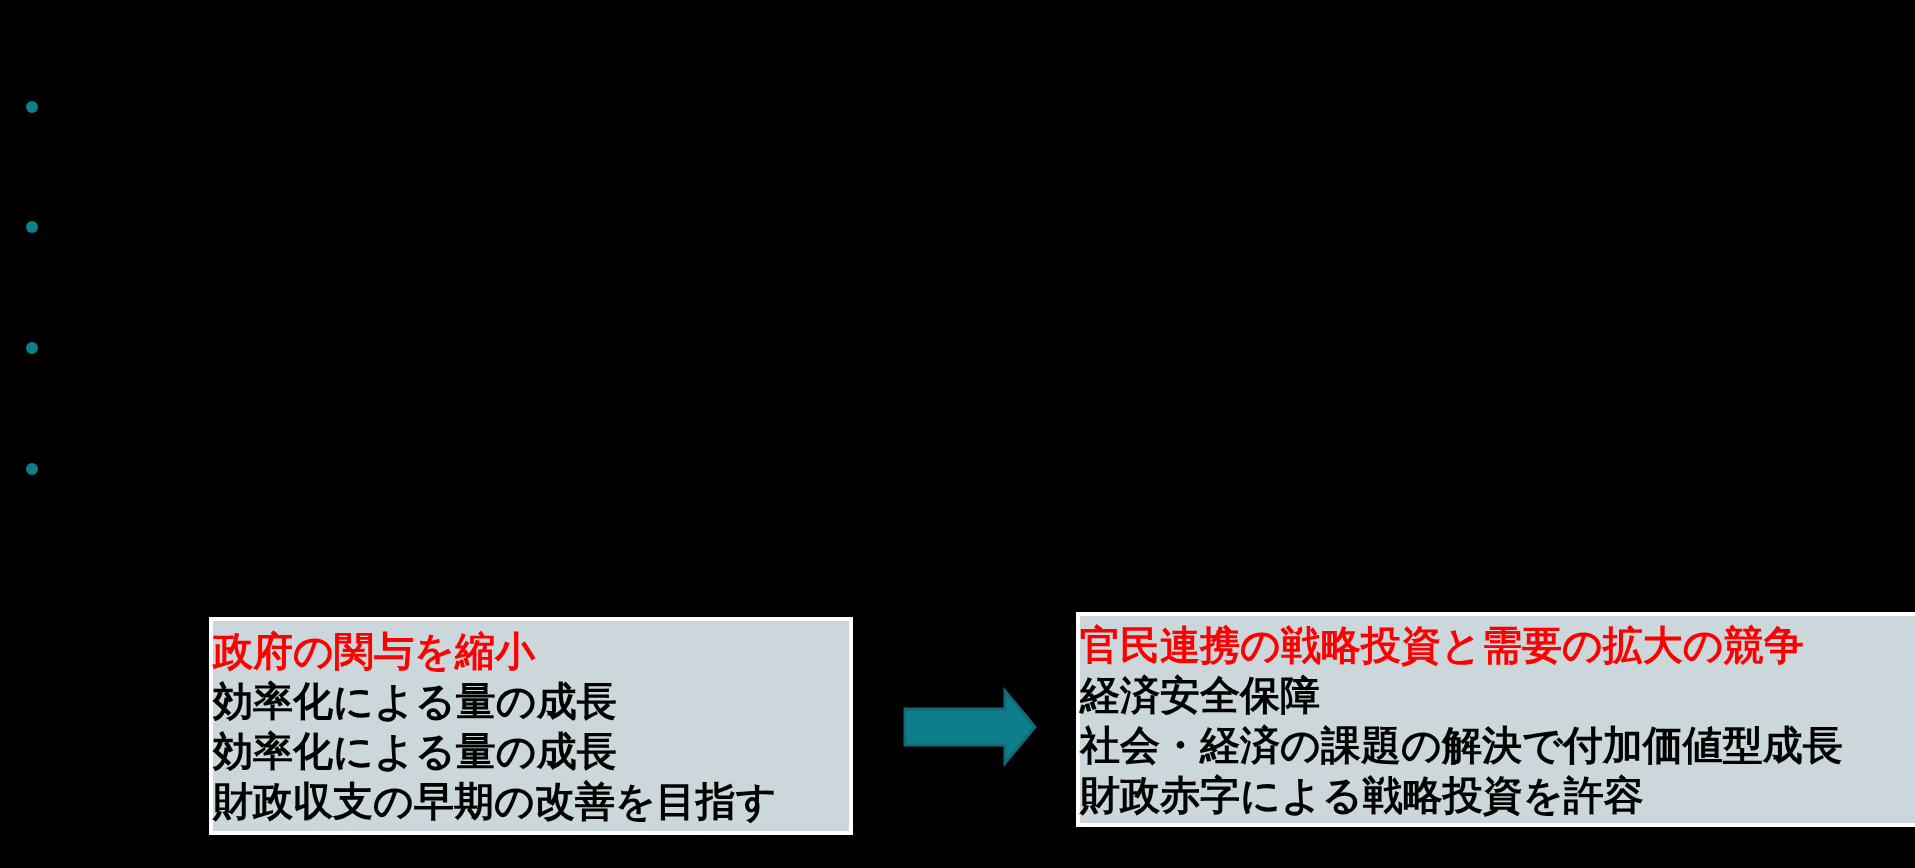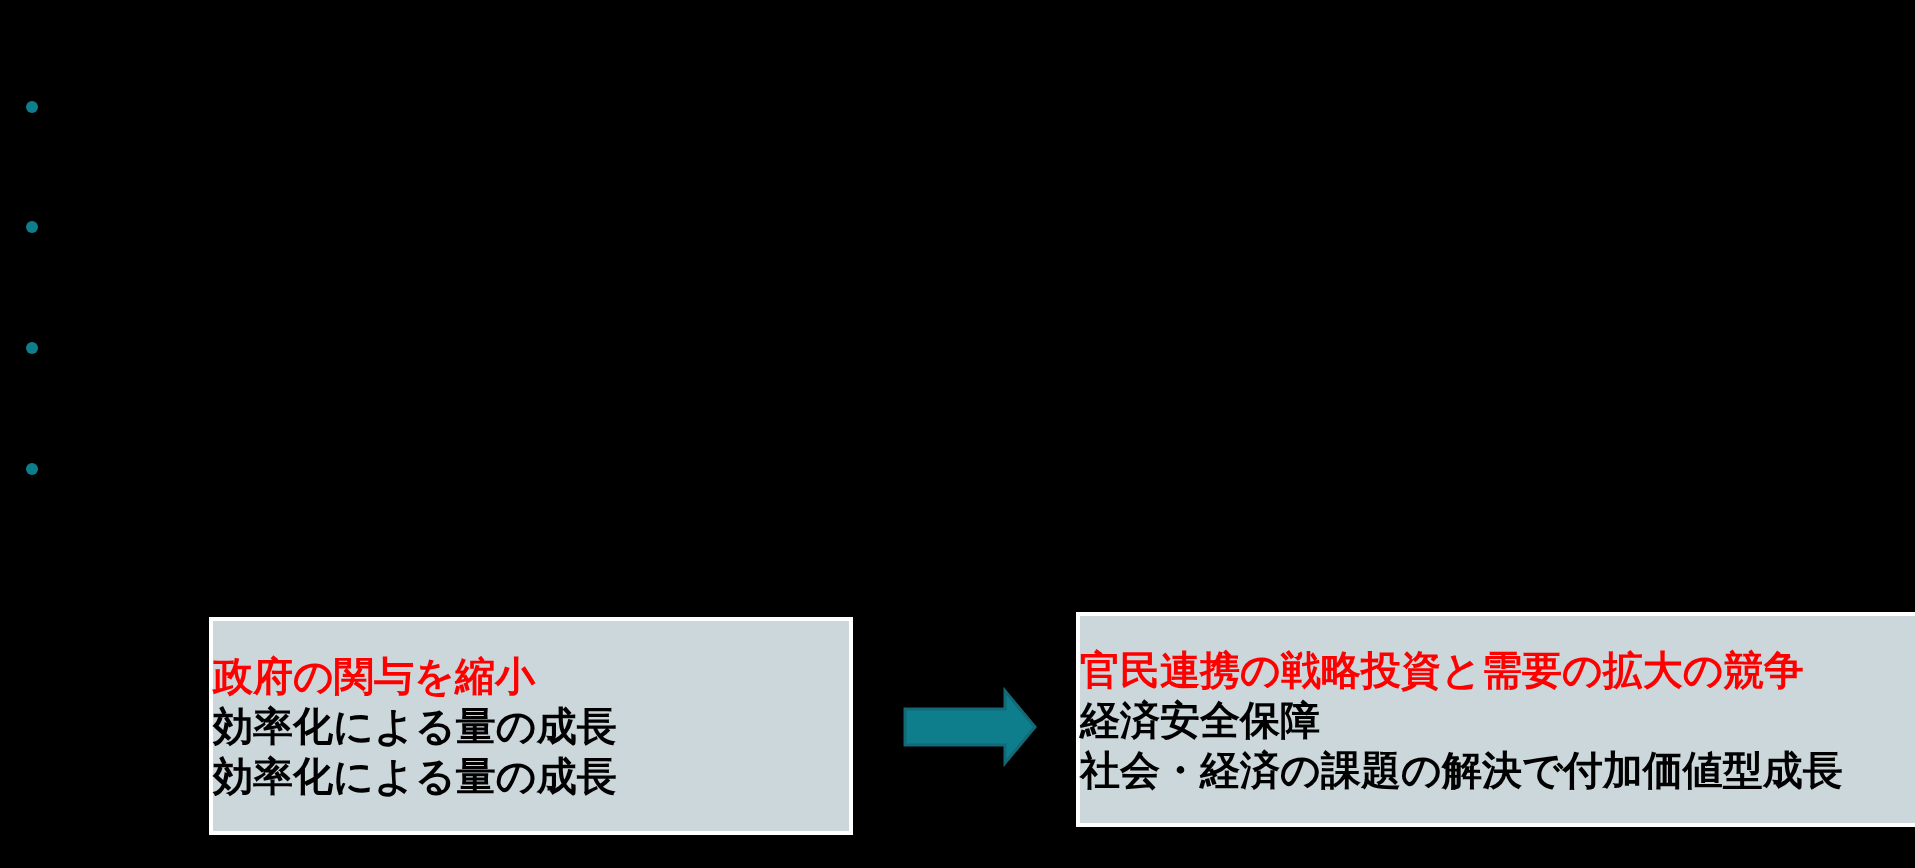--- a/index.html
+++ b/index.html
@@ -68,25 +68,27 @@
 
   <div class="bullet-dot dot-1"></div>
   <div class="bullet-dot dot-2"></div>
   <div class="bullet-dot dot-3"></div>
   <div class="bullet-dot dot-4"></div>
 
   <div class="info-box box-left">
     <div class="box-line box-title">政府の関与を縮小</div>
     <div class="box-line">効率化による量の成長</div>
     <div class="box-line">効率化による量の成長</div>
+    <div class="box-line">財政収支の早期の改善を目指す</div>
   </div>
 
   <svg class="arrow-svg" width="150" height="95" viewBox="0 0 150 95">
     <polygon class="arrow-shape" points="10,29 110,29 110,11 140,47 110,83 110,65 10,65"></polygon>
   </svg>
 
   <div class="info-box box-right">
     <div class="box-line box-title">官民連携の戦略投資と需要の拡大の競争</div>
     <div class="box-line">経済安全保障</div>
     <div class="box-line">社会・経済の課題の解決で付加価値型成長</div>
+    <div class="box-line">財政赤字による戦略投資を許容</div>
   </div>
 
 </div>
 
 </body></html>

